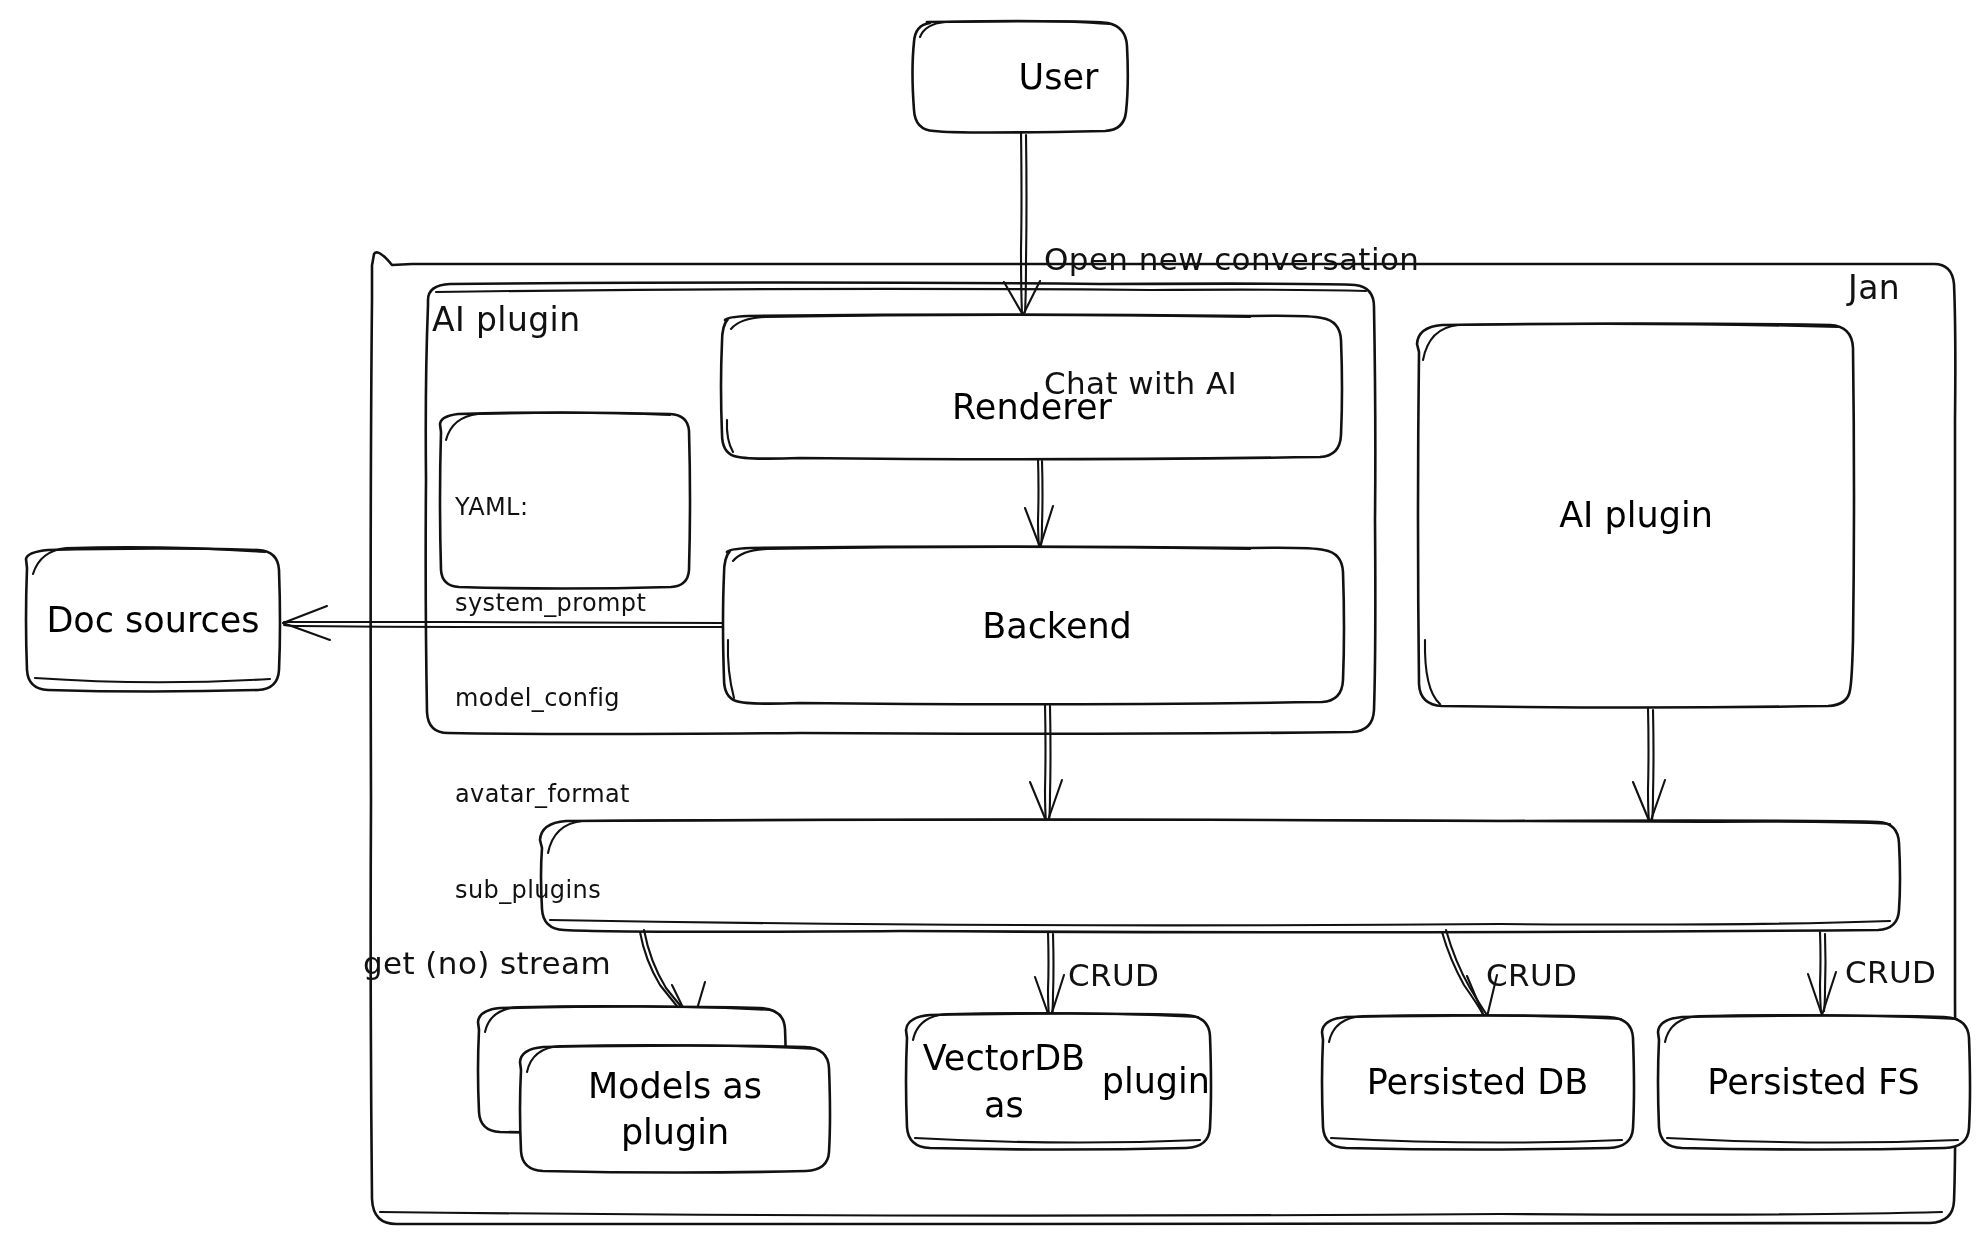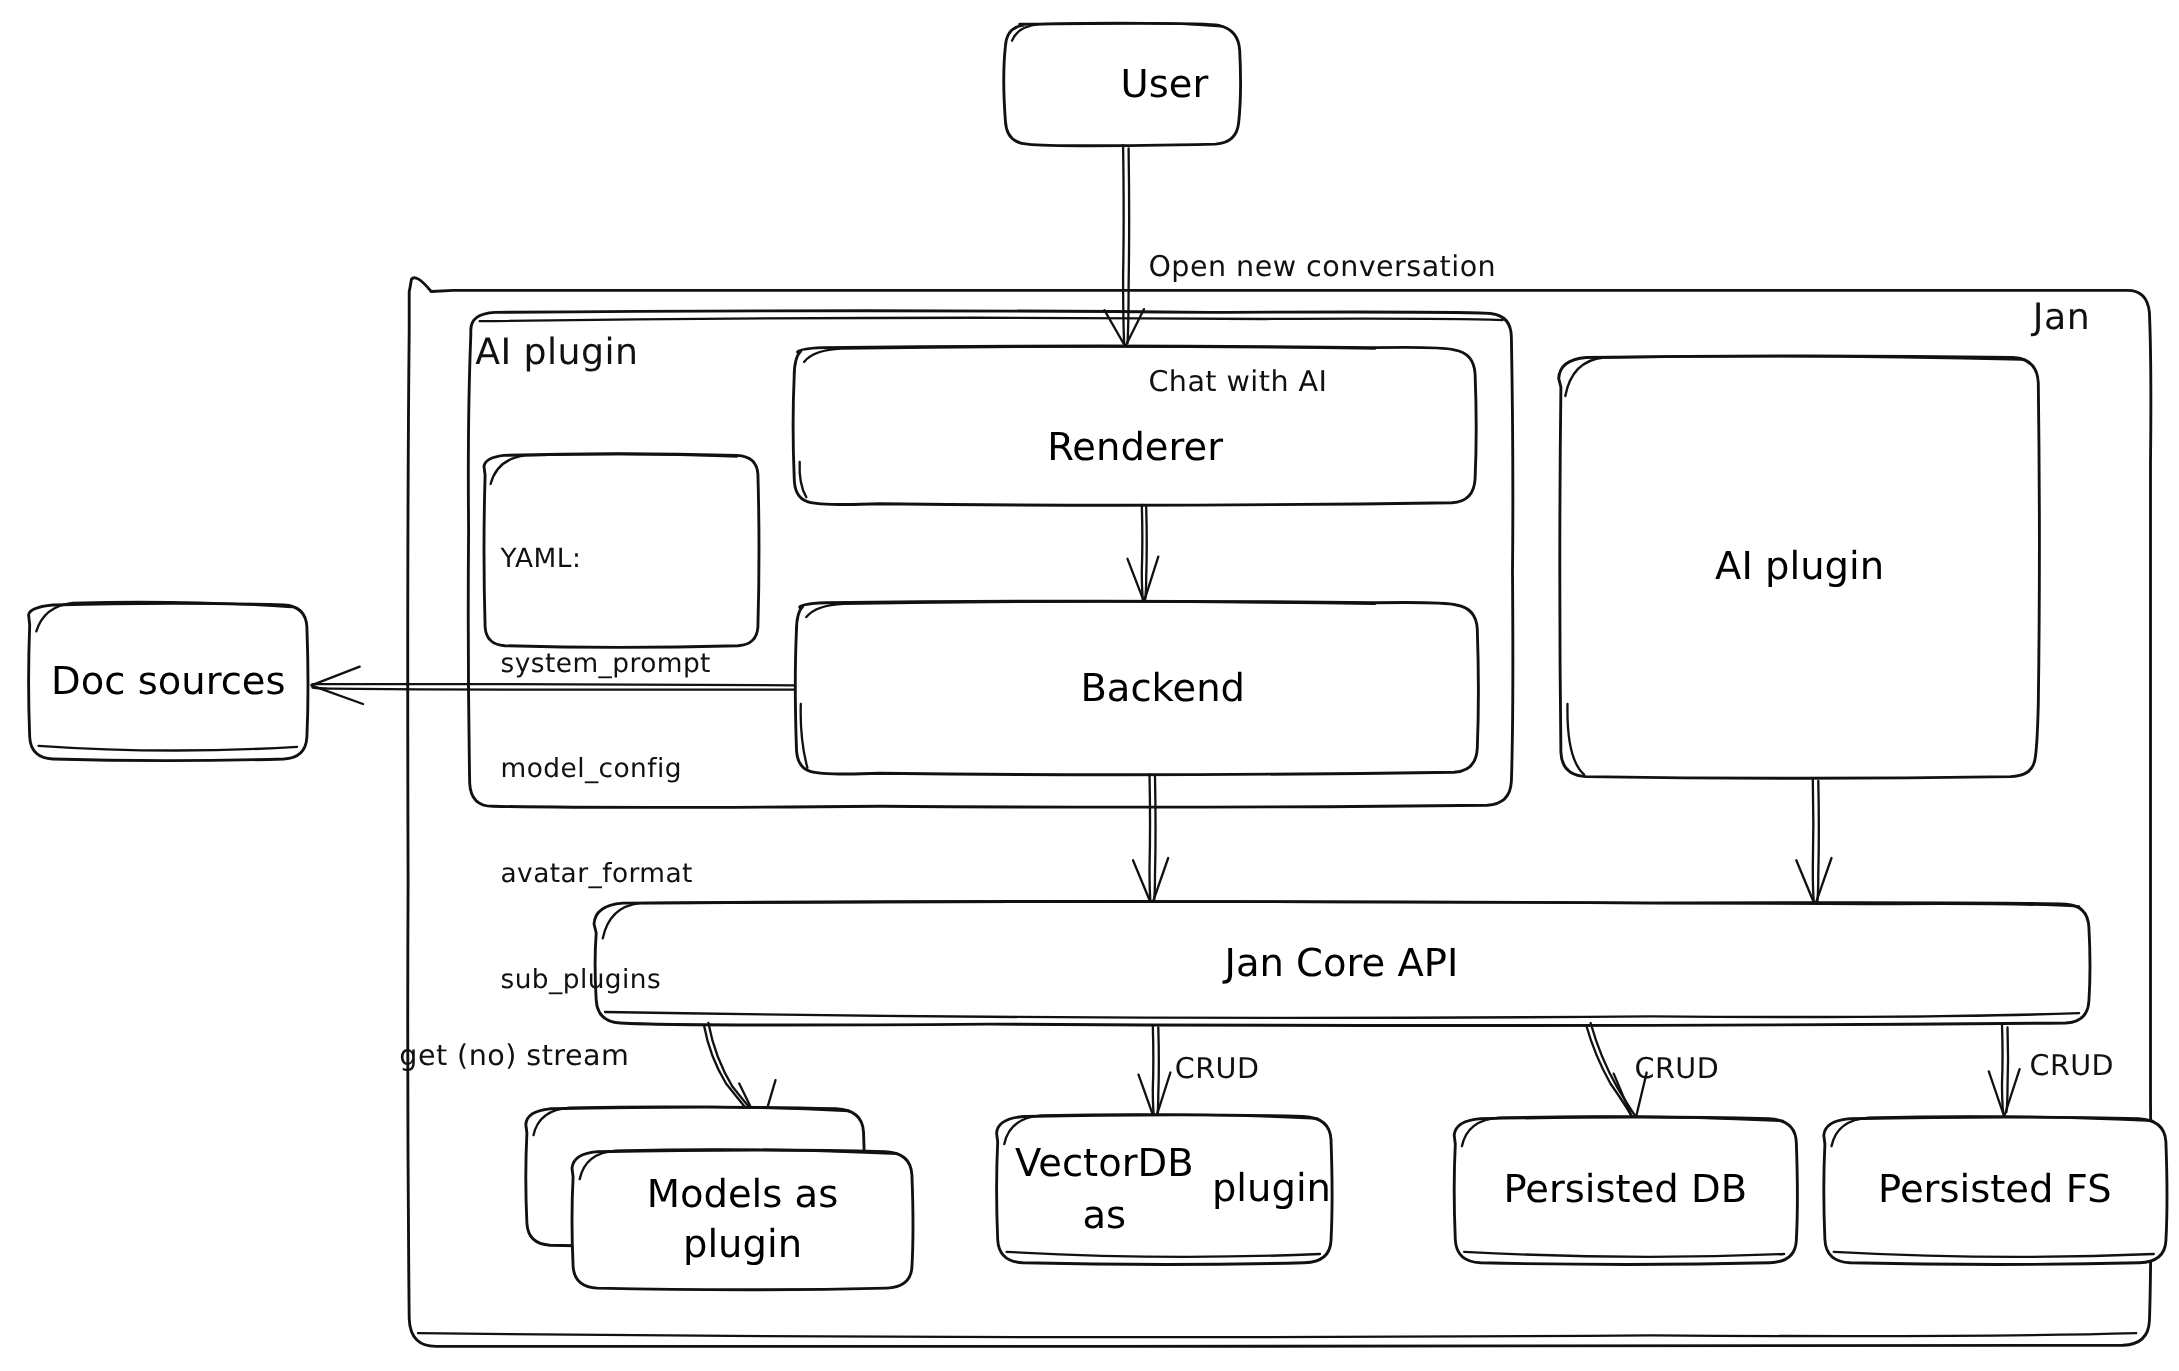--- a/index.html
+++ b/index.html
@@ -58,21 +58,21 @@
   }
   .node-label-2 {
     font-size: 35px;
     text-align: center;
     line-height: 1.32;
   }
   .container-label {
     font-size: 33px;
   }
   .edge-label {
-    font-size: 26px;
+    font-size: 31px;
     line-height: 1.33;
   }
   .yaml-label {
     font-size: 24px;
     line-height: 1.33;
     text-align: left;
   }
   .centerbox {
     position: absolute;
     display: flex;
@@ -238,21 +238,20 @@
     <div>system_prompt</div>
     <div>model_config</div>
     <div>avatar_format</div>
     <div>sub_plugins</div>
   </div>
 
   <div class="centerbox node-label" style="left:25px; top:550px; width:256px; height:140px;">Doc sources</div>
 
   <div class="centerbox node-label" style="left:1417px; top:325px; width:438px; height:381px;">AI plugin</div>
 
-  <div class="centerbox node-label" style="left:540px; top:821px; width:1359px; height:110px;">Jan Core API</div>
 
   <div class="centerbox node-label-2" style="left:521px; top:1047px; width:308px; height:124px; flex-direction:column;">
     <span>Models as</span>
     <span>plugin</span>
   </div>
 
   <div class="centerbox node-label-2" style="left:906px; top:1015px; width:304px; height:133px; flex-direction:row;">
     <span>VectorDB as</span>
     <span>plugin</span>
   </div>

